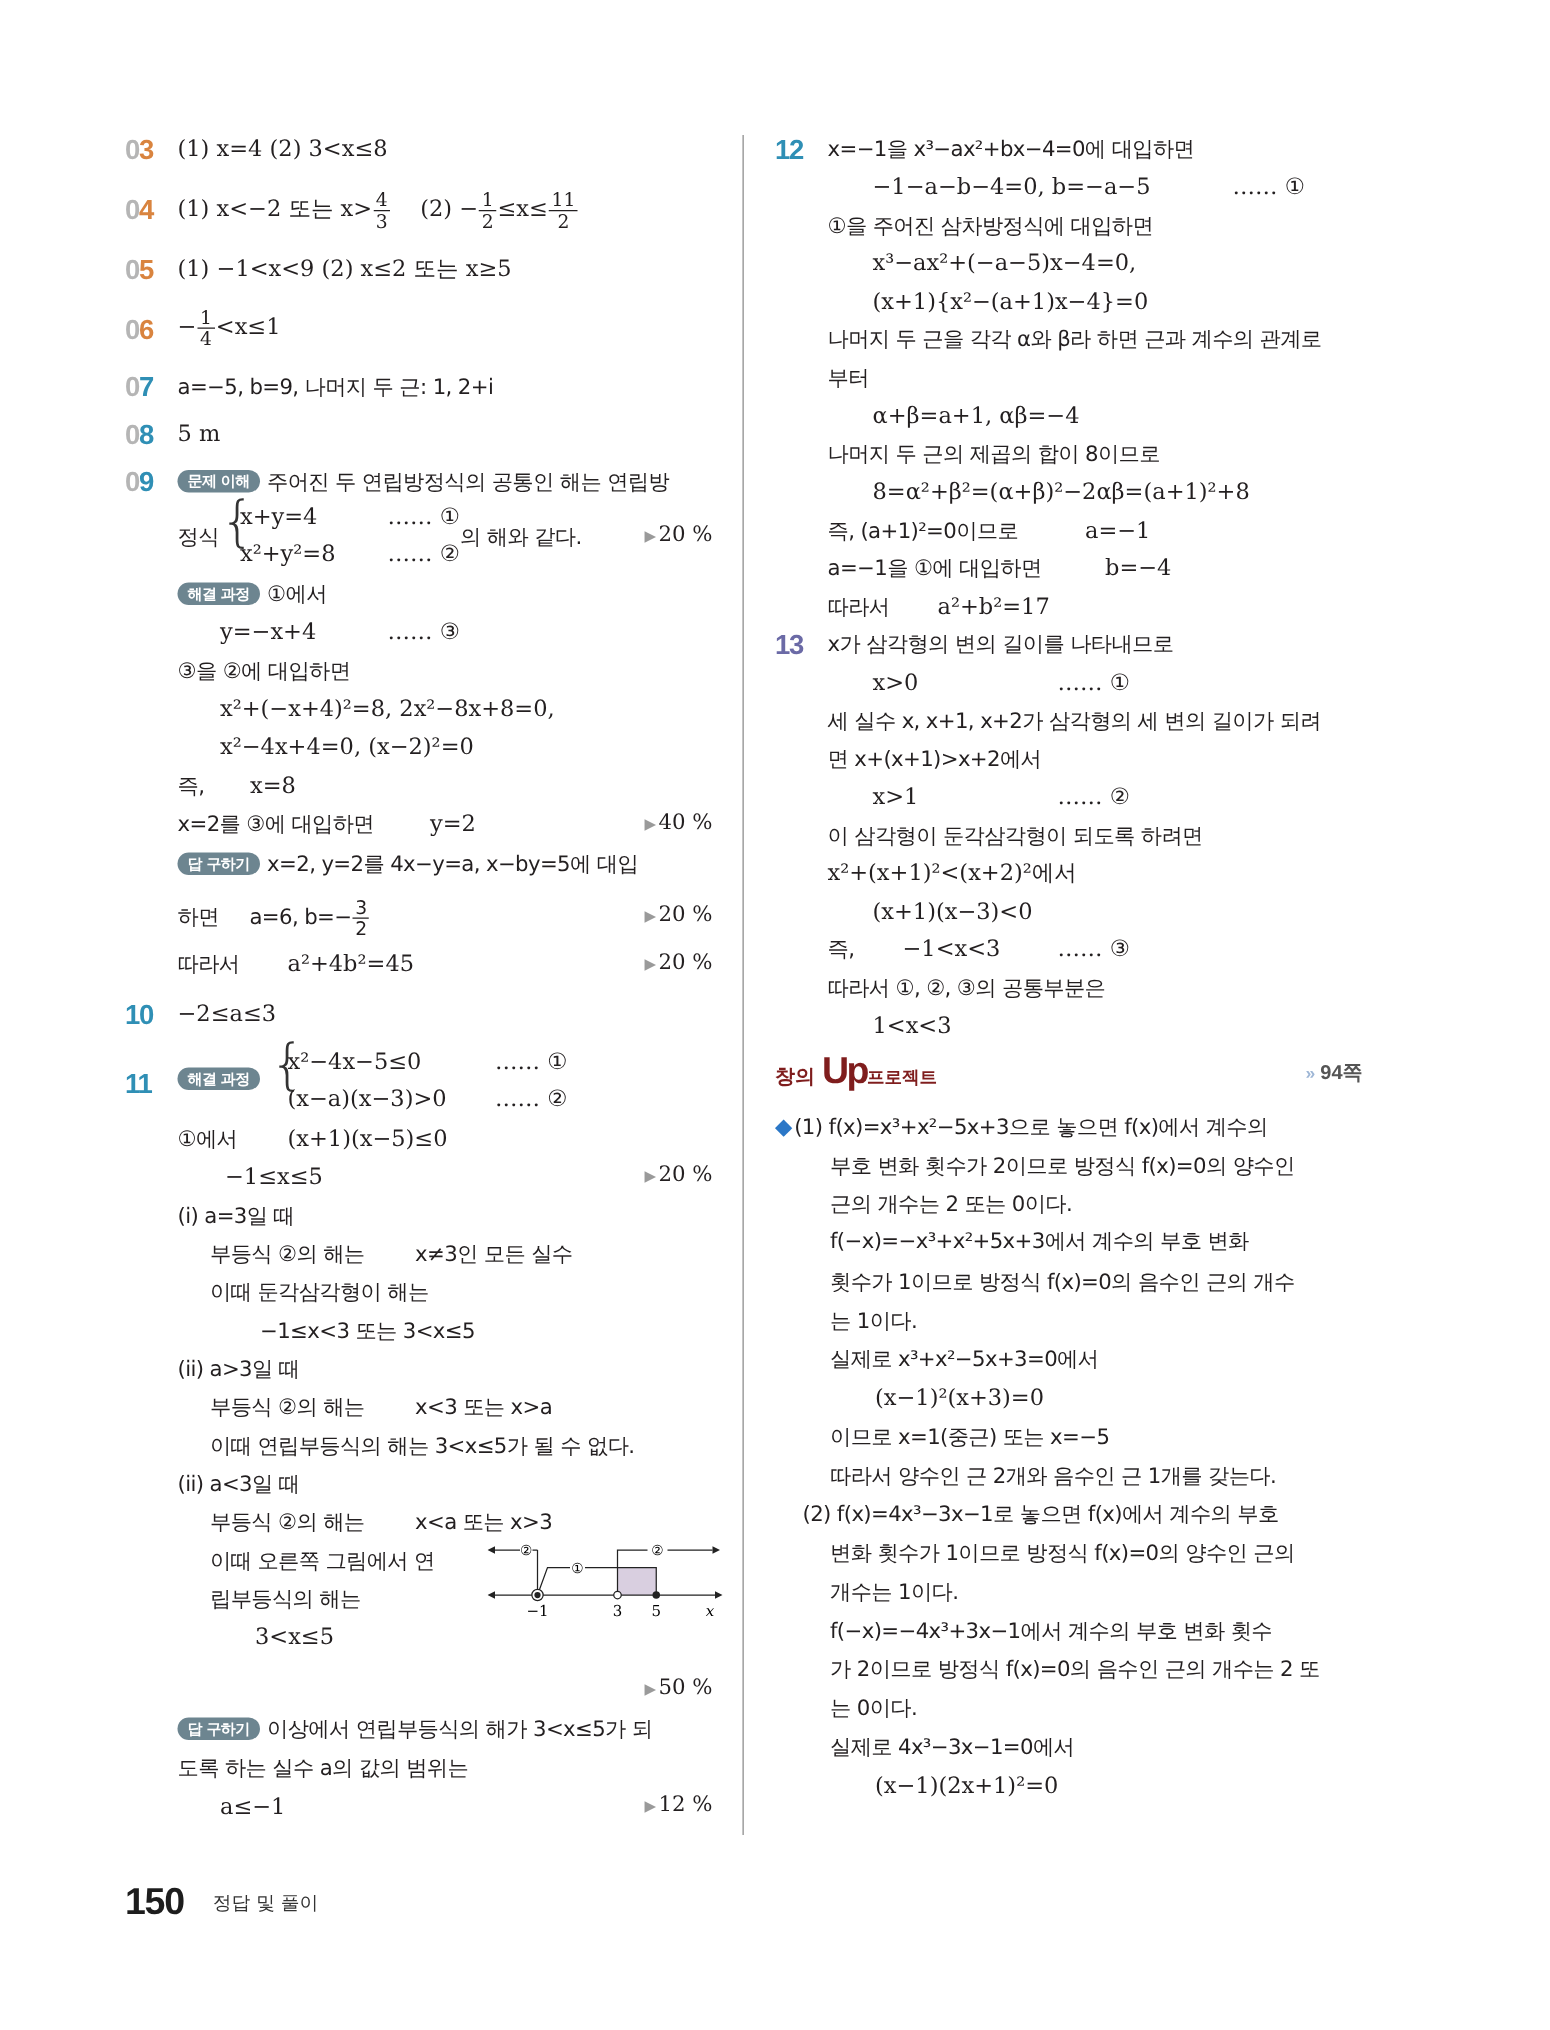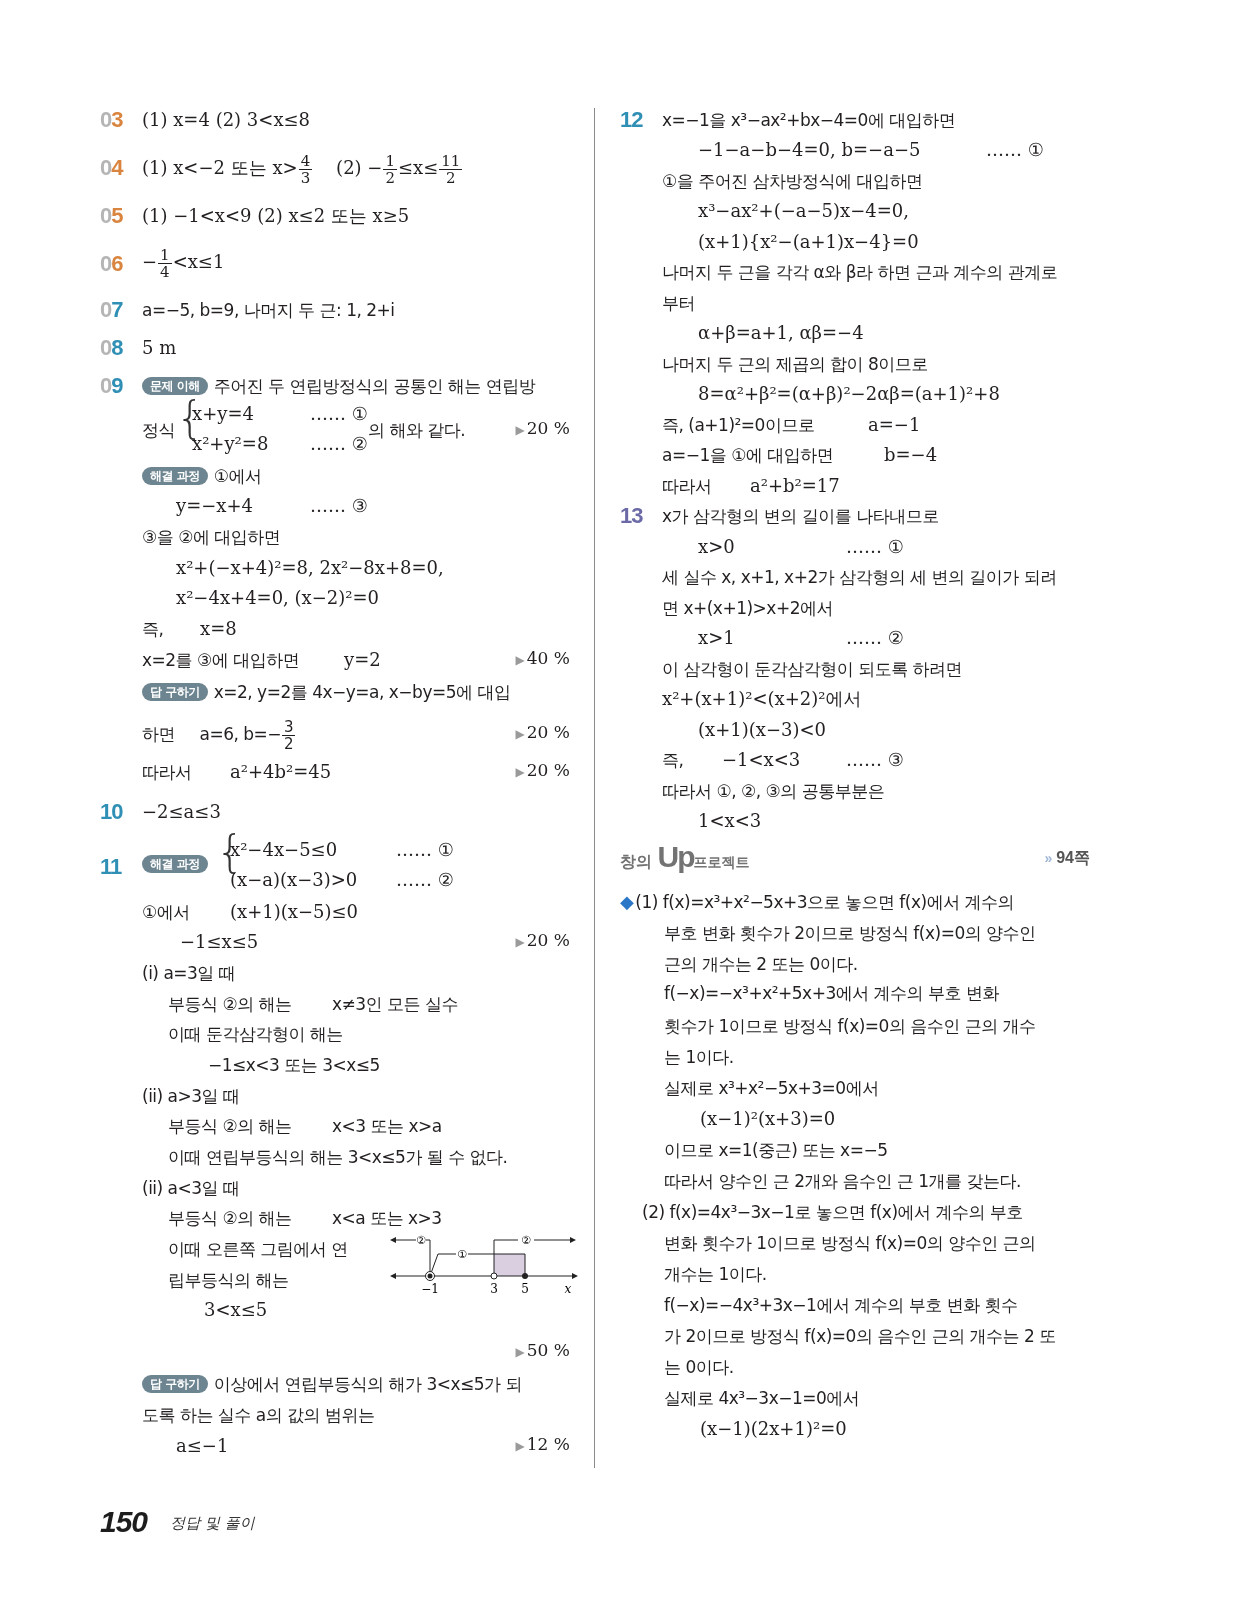--- a/index.html
+++ b/index.html
@@ -22,28 +22,28 @@
   .tag { display: inline-block; background: #6d8590; color: #ffffff; border-radius: 10px;
          font-family: "DejaVu Sans", sans-serif; font-size: 12px; font-weight: bold;
          padding: 1px 8px; line-height: 16px; vertical-align: 2px; margin-right: 6px; }
   .pct { position: absolute; right: 0; font-size: 17px; color: #231f20; white-space: nowrap; }
   .pct .tri { color: #9a9a9a; font-size: 12px; margin-right: 2px; }
   .frac { display: inline-block; vertical-align: middle; text-align: center; font-size: 15px; line-height: 16px; margin: 0 1px; }
   .frac span { display: block; }
   .frac .top { border-bottom: 1px solid #231f20; padding: 0 2px; }
   .brace { position: absolute; font-size: 44px; line-height: 44px; font-family: "DejaVu Sans", sans-serif; font-weight: 200; color: #333; }
   .up-header { position: absolute; left: 620px; top: 840px; width: 470px; height: 34px; }
-  .up-logo { position: absolute; left: 0; top: 0; font-family: "DejaVu Sans", sans-serif; color: #737373; font-weight: bold; }
+  .up-logo { position: absolute; left: 0; top: 0; font-family: "DejaVu Sans", sans-serif; color: #7f1d1d; font-weight: bold; }
   .up-logo .k1 { font-size: 16px; }
   .up-logo .up { font-size: 30px; letter-spacing: -2px; font-family: "Liberation Sans", sans-serif; }
   .up-logo .k2 { font-size: 14px; }
   .page-ref { position: absolute; right: 0; top: 8px; font-family: "Liberation Sans", sans-serif; font-weight: bold; font-size: 16px; color: #555; }
   .page-ref .arr { color: #9fb7d6; font-size: 14px; margin-right: 4px; }
   .diamond { color: #2b77c7; font-size: 18px; margin-right: 2px; font-family: "DejaVu Sans", sans-serif; }
-  .footer { position: absolute; left: 100px; top: 1505px; font-style: italic; }
+  .footer { position: absolute; left: 100px; top: 1505px; }
   .footer .pg { font-family: "Liberation Sans", sans-serif; font-weight: bold; font-size: 30px; color: #1d1d1d; letter-spacing: -1px; }
   .footer .lbl { font-family: "DejaVu Sans", sans-serif; font-size: 15px; color: #333; margin-left: 18px; vertical-align: 4px; }
 </style>
 </head>
 <body>
 
 <div class="page">
 
   <div class="col col-left">
 

